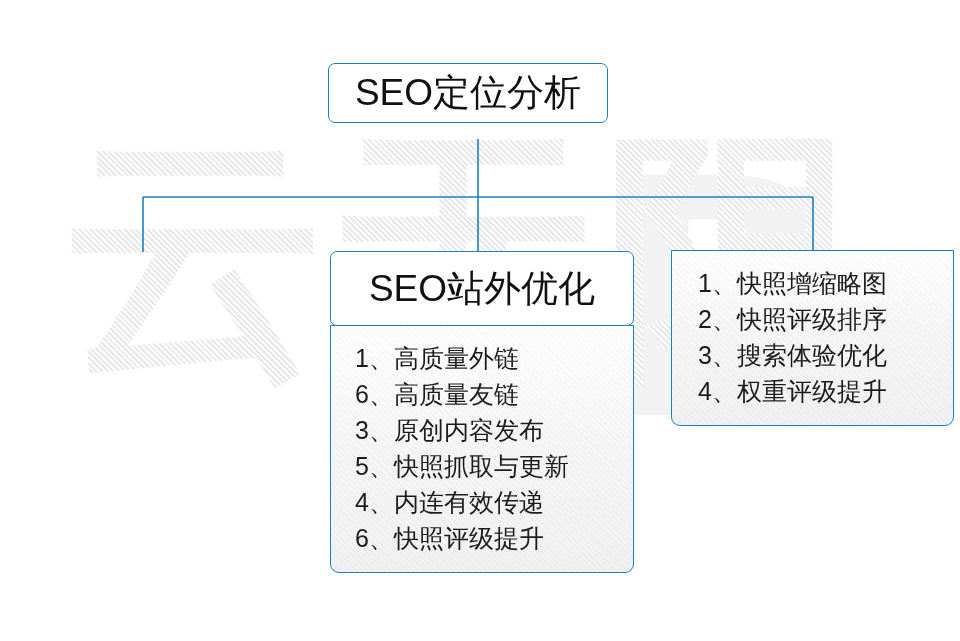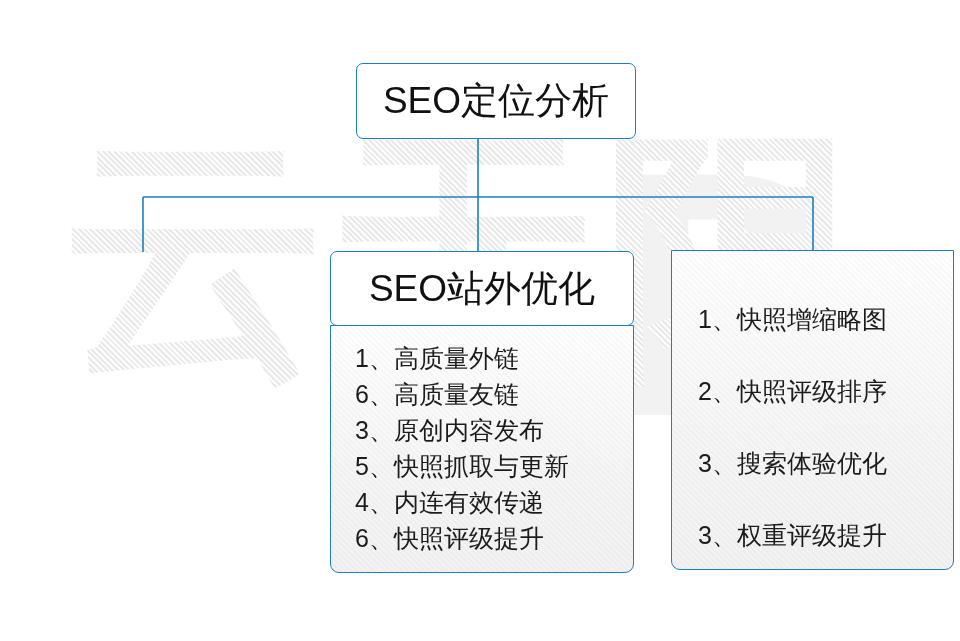--- a/index.html
+++ b/index.html
@@ -73,30 +73,29 @@
     z-index: 1;
     pointer-events: none;
   }
 
   
   #top-node {
     position: absolute;
     left: 328px;
     top: 63px;
     width: 280px;
-    height: 76px;
+    height: 60px;
     border: 1.6px solid #1b7fc4;
     border-radius: 7px;
     background: #ffffff;
     box-sizing: border-box;
     display: flex;
     align-items: center;
     justify-content: center;
     z-index: 3;
-    margin-left: 28px;
   }
   #top-node .node-label {
     font-size: 37px;
     color: #111111;
     letter-spacing: 0px;
     font-weight: 400;
   }
 
   
   .column {
@@ -143,21 +142,21 @@
     font-weight: 400;
   }
 
   
   #col-0 { left: 6px;   top: 251px; width: 284px; }
   #col-1 { left: 330px; top: 251px; width: 304px; }
   #col-2 { left: 671px; top: 251px; width: 283px; }
 
   #col-0 .list-item { padding-left: 26px; }
   #col-1 .list-item { padding-left: 24px; }
-  #col-2 .list-item { padding-left: 26px; margin-top: 36px; }
+  #col-2 .list-item { padding-left: 26px; }
 </style>
 </head>
 <body>
 
 <div id="canvas">
 
   <div id="watermark">
     <div class="wm-text wm-r">R</div>
     <div class="wm-text wm-cn">云无限</div>
   </div>
@@ -190,17 +189,17 @@
       <div class="list-item">4、内连有效传递</div>
       <div class="list-item">6、快照评级提升</div>
     </div>
   </div>
 
   <div class="column" id="col-2">
     <div class="col-body">
       <div class="list-item">1、快照增缩略图</div>
       <div class="list-item">2、快照评级排序</div>
       <div class="list-item">3、搜索体验优化</div>
-      <div class="list-item">3、权重评级提升</div>
+      <div class="list-item">4、权重评级提升</div>
     </div>
   </div>
 
 </div>
 
 </body></html>

